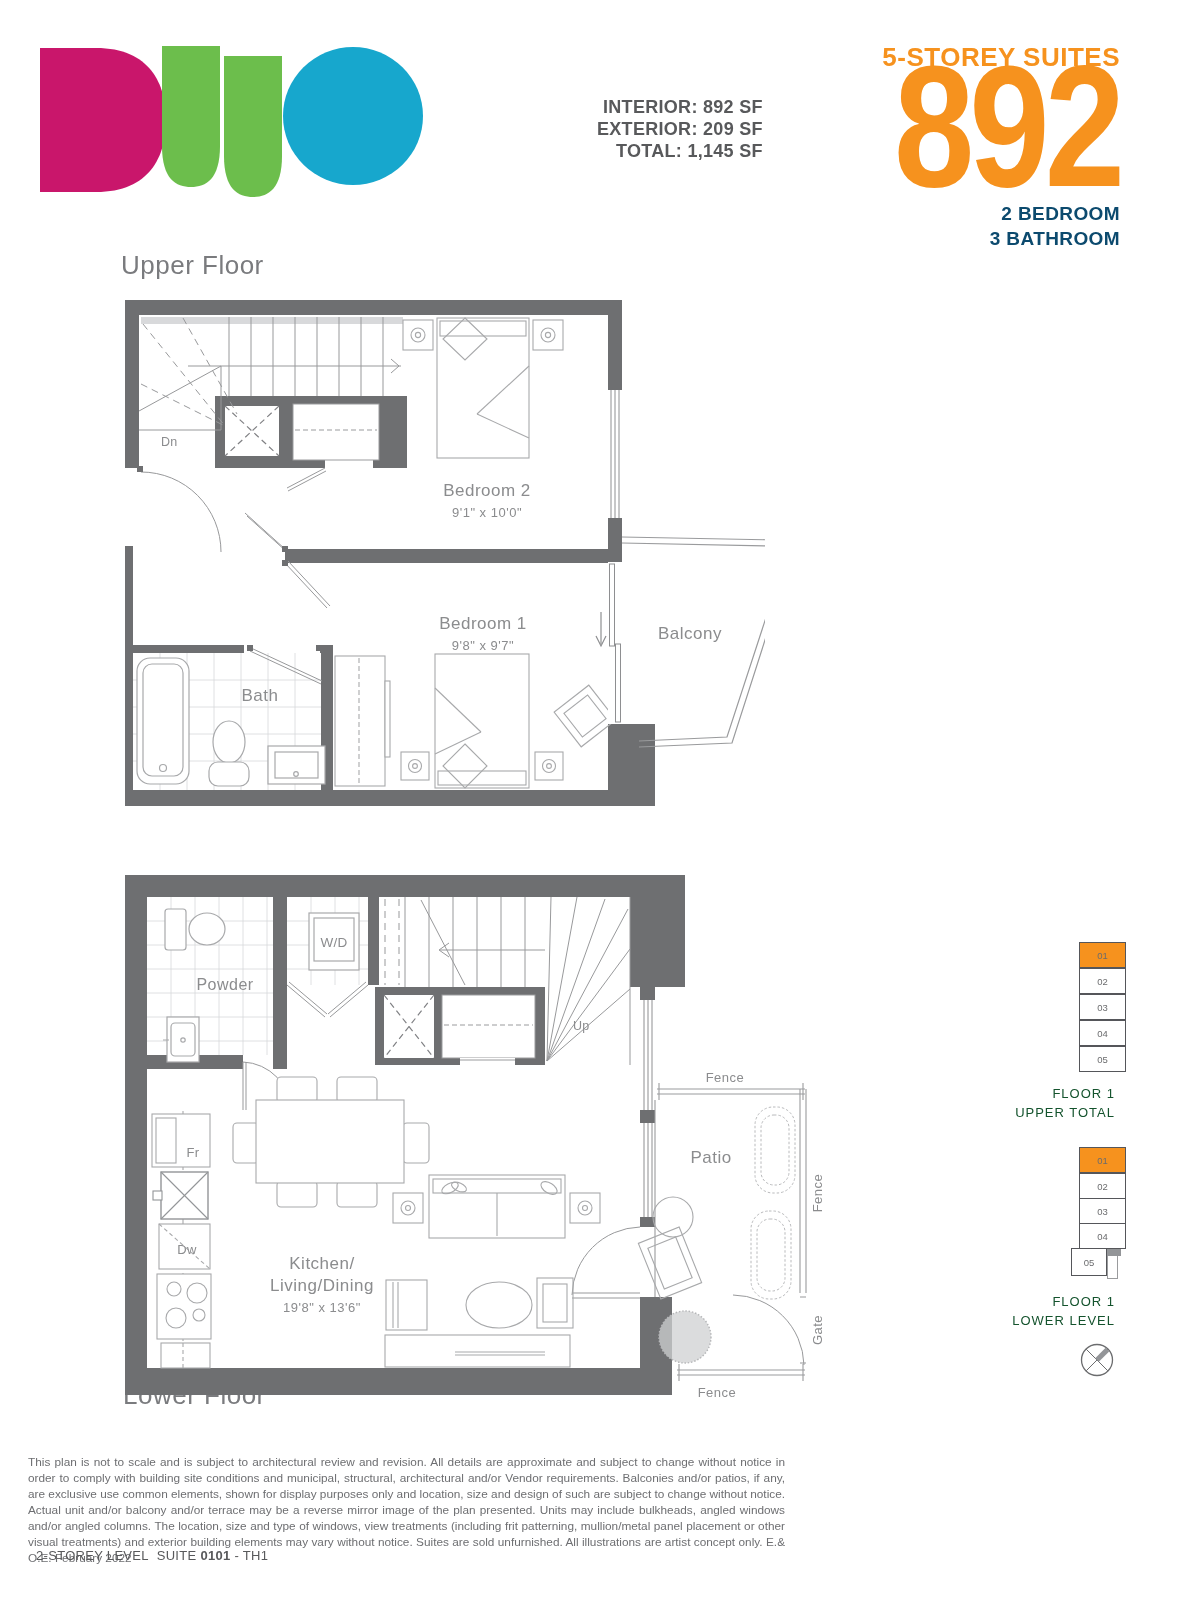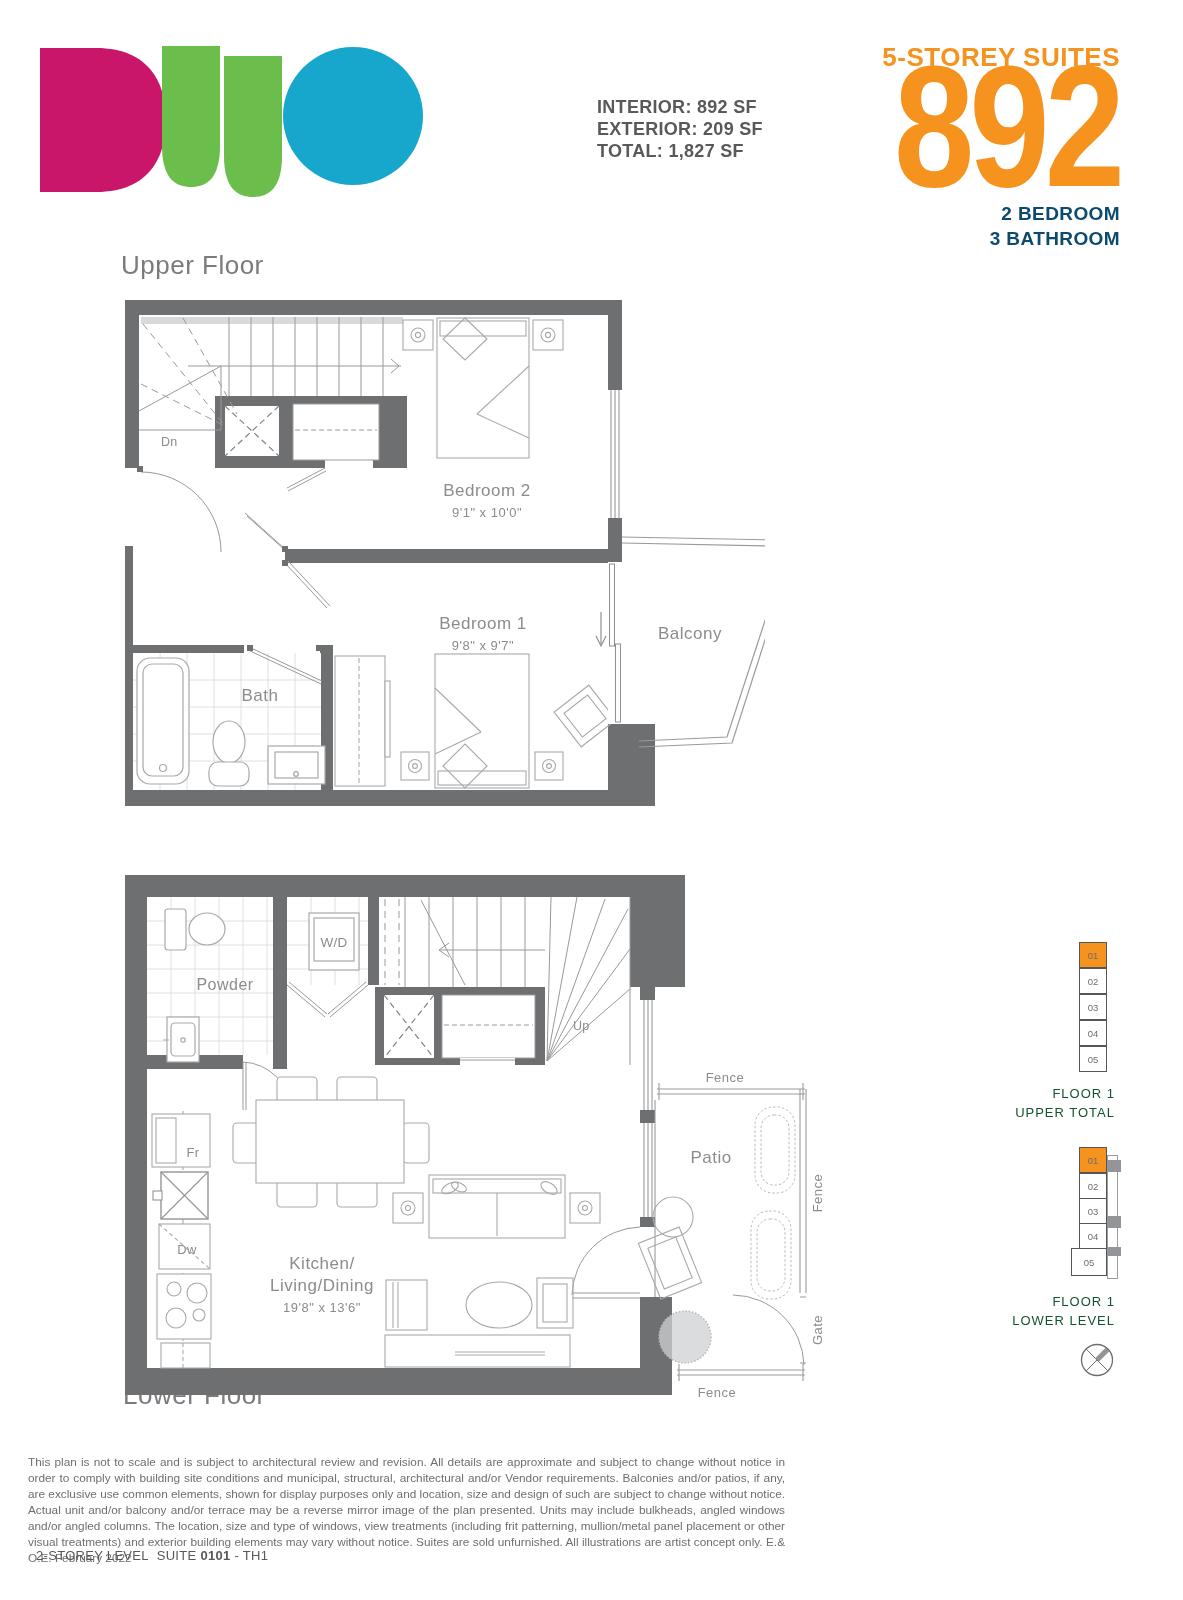--- a/index.html
+++ b/index.html
@@ -1,30 +1,30 @@
 <!DOCTYPE html>
 <html><head>
 <meta charset="utf-8">
 <style>
   html,body{margin:0;padding:0;background:#fff;}
   .page{position:relative;width:1183px;height:1600px;background:#ffffff;overflow:hidden;
         font-family:"Liberation Sans",sans-serif;color:#58595B;}
   .abs{position:absolute;}
 
   
-  .stats{left:597px;top:96px;font-size:18px;font-weight:bold;line-height:22px;color:#58595B;letter-spacing:.3px;}
+  .stats{left:597px;top:96px;font-size:18px;font-weight:bold;line-height:22px;color:#58595B;letter-spacing:.3px;text-align:right;}
   .suite-cat{right:63px;top:42px;font-size:26px;font-weight:bold;color:#F6921E;letter-spacing:.5px;text-align:right;}
   .suite-sf{right:63px;top:52px;font-size:172px;font-weight:bold;color:#F6921E;line-height:148px;
             transform:scaleX(.84);transform-origin:100% 50%;letter-spacing:-6px;text-align:right;}
   .bed-bath{right:63px;top:201px;font-size:19px;font-weight:bold;line-height:25px;text-align:right;color:#0c4a6e;letter-spacing:.4px;}
 
   .floor-title{font-size:26px;color:#7A7B7E;letter-spacing:.5px;}
 
   
-  .kp-box{position:absolute;width:28px;height:26px;box-sizing:border-box;border:1.5px solid #55565A;
+  .kp-box{position:absolute;width:47px;height:26px;box-sizing:border-box;border:1.5px solid #55565A;
           background:#fff;font-size:9.5px;color:#6B6C6E;display:flex;align-items:center;justify-content:center;}
   .kp-box.hl{background:#F6921E;}
   .kp-label{position:absolute;width:132px;text-align:right;font-size:13px;line-height:19px;color:#14532d;letter-spacing:1px;}
   .kp-strip{position:absolute;border:1px solid #9A9B9D;background:#fff;}
   .kp-bump{position:absolute;background:#939598;}
 
   .disclaimer{left:28px;top:1454px;width:757px;font-size:11.8px;line-height:16px;color:#6D6E71;text-align:justify;}
   .suite-line{left:36px;top:1548px;font-size:13px;color:#58595B;letter-spacing:.3px;text-align:center;}
   .suite-line b{font-weight:bold;}
 
@@ -42,21 +42,21 @@
   <svg class="abs" style="left:38px;top:38px" width="390" height="175" viewBox="0 0 390 175" aria-label="DUO">
     <path d="M2,10 H58 C112,10 128,46 128,82 C128,118 112,154 58,154 H2 Z" fill="#C9166B"></path>
     <path d="M124,8 H182 V108 C182,141 168,149 153,149 C138,149 124,141 124,108 Z" fill="#6CBE4C"></path>
     <path d="M186,18 H244 V118 C244,151 230,159 215,159 C200,159 186,151 186,118 Z" fill="#6CBE4C"></path>
     <ellipse cx="315" cy="78" rx="70" ry="69" fill="#17A7CD"></ellipse>
   </svg>
 
   <div class="abs stats">
     <div>INTERIOR: 892 SF</div>
     <div>EXTERIOR: 209 SF</div>
-    <div>TOTAL: 1,827 SF</div>
+    <div>TOTAL: 1,145 SF</div>
   </div>
   <div class="abs suite-cat">5-STOREY SUITES</div>
   <div class="abs suite-sf">892</div>
   <div class="abs bed-bath">
     <div>2 BEDROOM</div>
     <div>3 BATHROOM</div>
   </div>
 
   <div class="abs floor-title" style="left:121px;top:250px">Upper Floor</div>
   <div class="abs floor-title" style="left:123px;top:1380px">Lower Floor</div>

